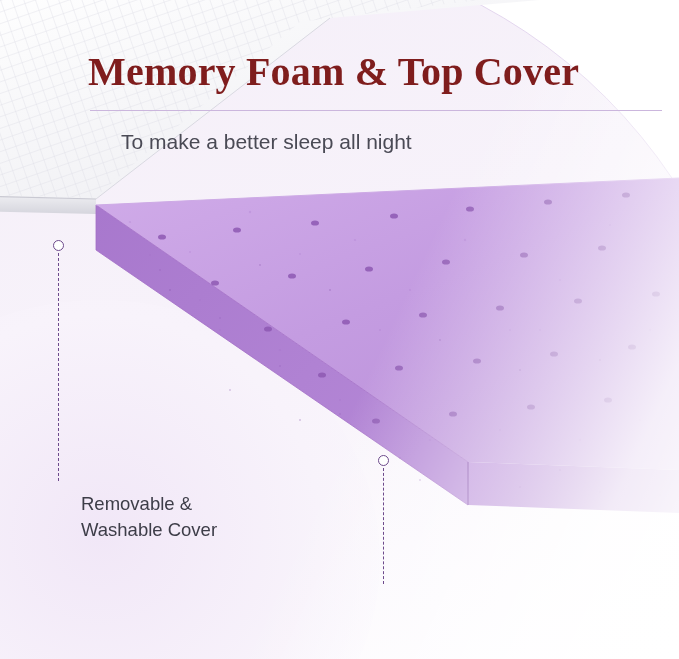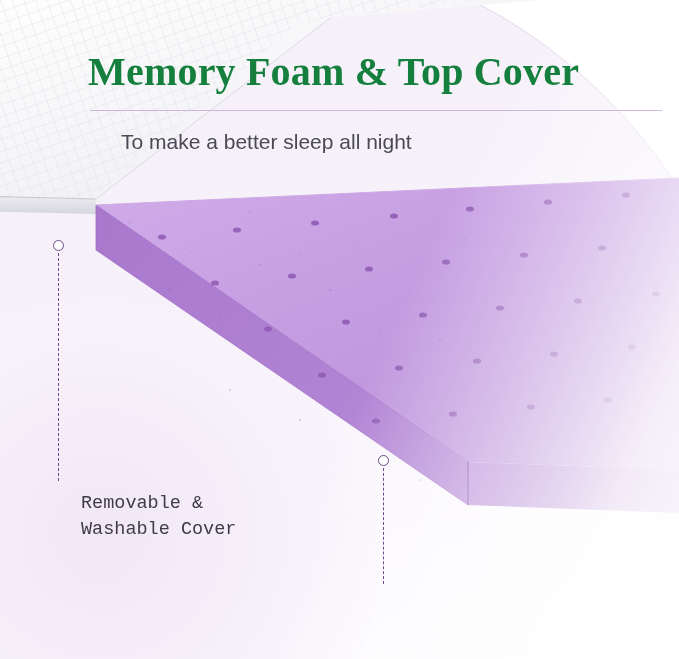--- a/index.html
+++ b/index.html
@@ -49,21 +49,21 @@
   .headline {
     position: absolute;
     left: 88px;
     top: 48px;
     width: 580px;
     font-family: "Liberation Serif", serif;
     font-weight: bold;
     font-size: 40px;
     line-height: 48px;
     letter-spacing: 0.2px;
-    color: #15803d;
+    color: #7f1d1d;
     white-space: nowrap;
   }
   .headline-rule {
     position: absolute;
     left: 90px;
     top: 110px;
     width: 572px;
     height: 1px;
     background: #cbb6dd;
   }
@@ -85,21 +85,21 @@
     position: absolute;
     left: 0;
     top: 0;
     width: 679px;
     height: 659px;
   }
 
   
   .callout {
     position: absolute;
-    font-family: Liberation Mono, monospace;
+    font-family: Liberation Sans, sans-serif;
     font-size: 18.5px;
     line-height: 26px;
     color: #3d3d48;
     white-space: pre-line;
   }
   .callout-cover { left: 81px; top: 491px; width: 230px; }
   .callout-foam  { left: 402px; top: 594px; width: 250px; }
 
   .dot {
     position: absolute;

